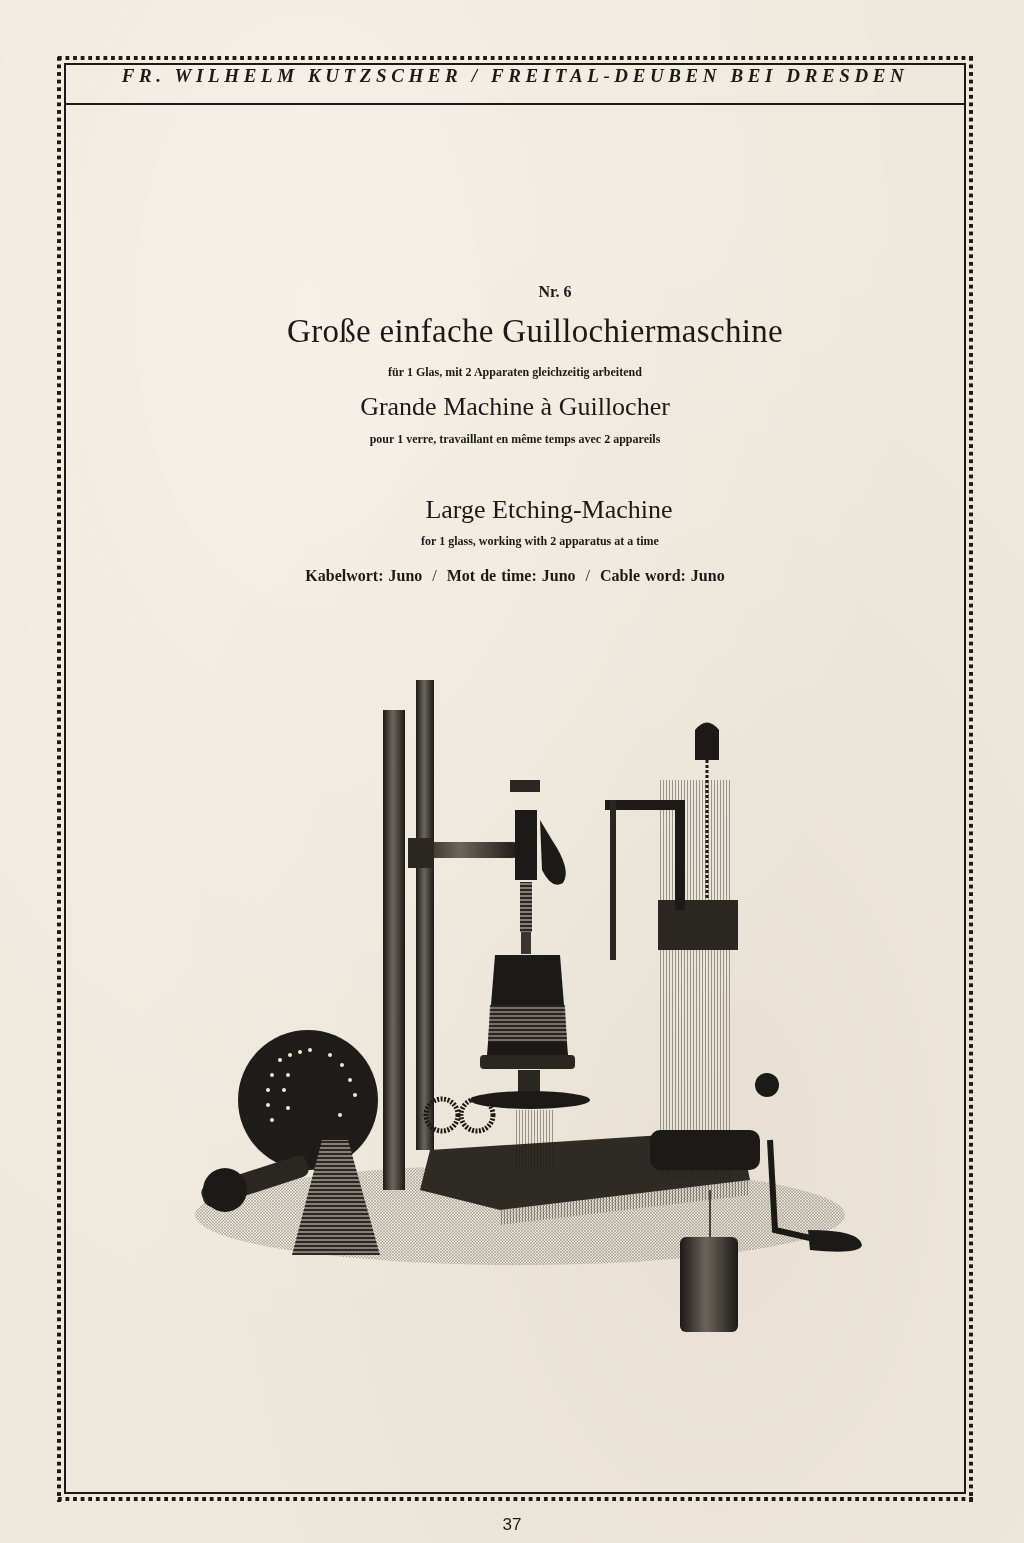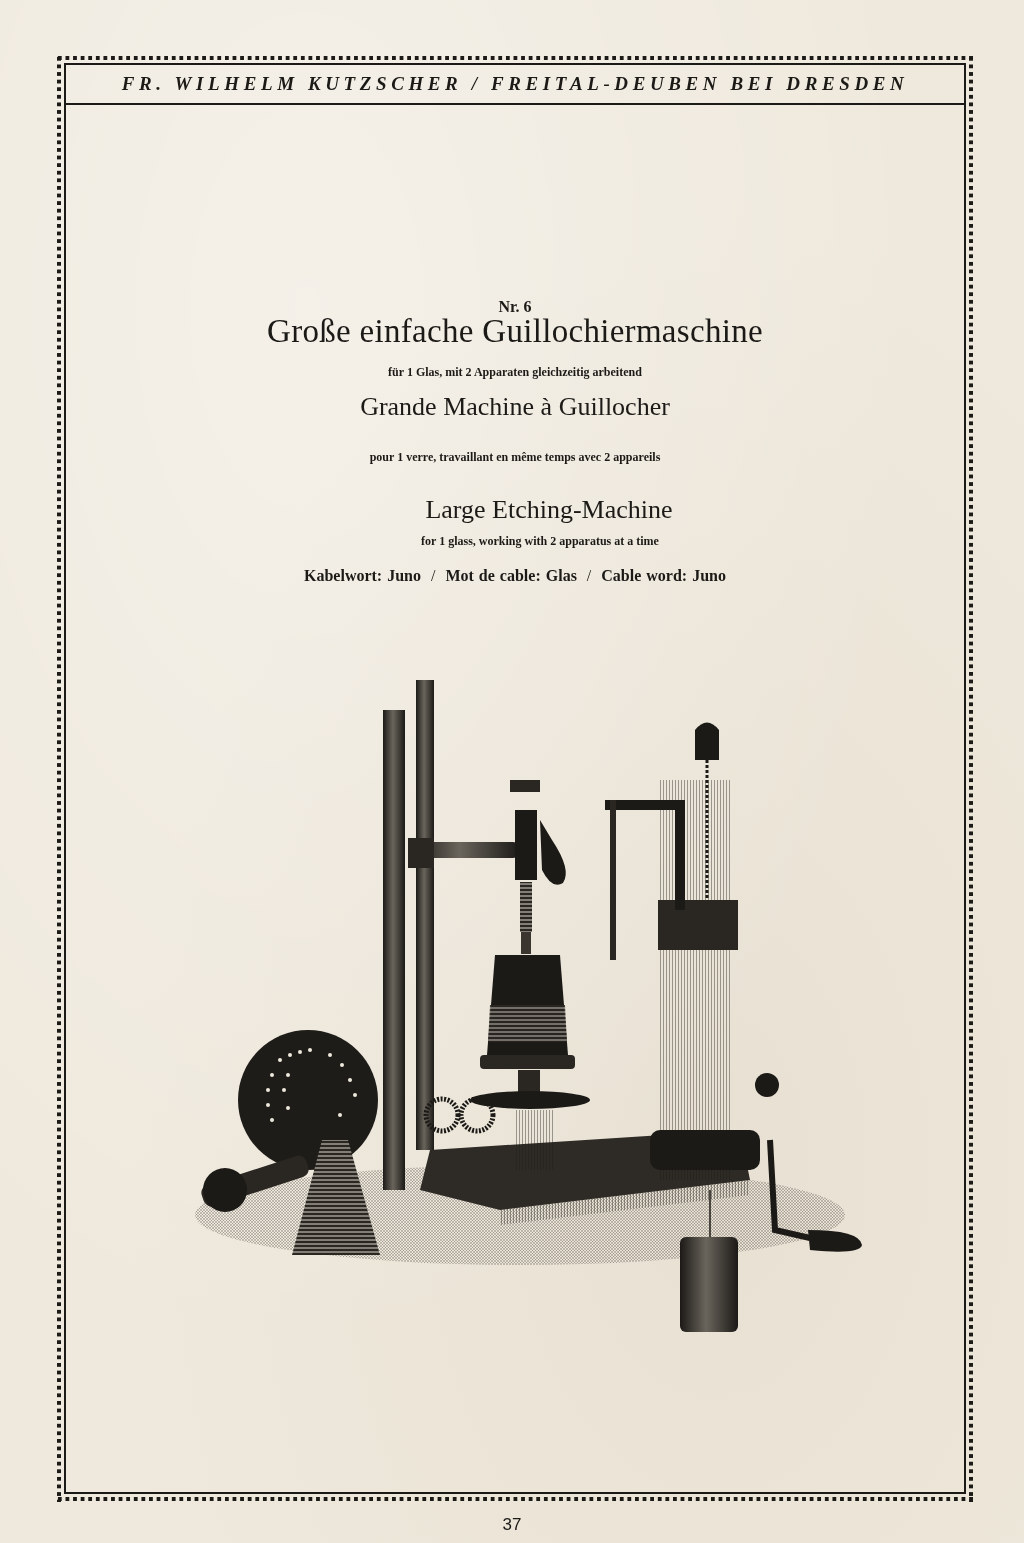--- a/index.html
+++ b/index.html
@@ -26,33 +26,33 @@
       background-position: 0 0, 0 100%, 0 0, 100% 0;
     }
     
     .inner-frame {
       position: absolute; left: 64px; top: 63px; width: 902px; height: 1431px;
       box-sizing: border-box; border: 2px solid #1c1a17;
     }
     .header {
       position: absolute; left: 66px; top: 65px; width: 898px; height: 38px;
       border-bottom: 2.5px solid #1c1a17;
-      display: flex; align-items: center; justify-content: center;
+      display: flex; justify-content: center;
     }
     .header span {
       font-family: "Liberation Serif", serif; font-style: italic; font-weight: bold;
       font-size: 19px; letter-spacing: 4.6px; white-space: nowrap;
     }
     .center { position: absolute; left: 66px; width: 898px; text-align: center; }
-    .nr { top: 298px; font-size: 16px; font-weight: bold; }
-    .title-de { top: 313px; font-size: 33px; letter-spacing: 0.3px; }
+    .nr { top: 283px; font-size: 16px; font-weight: bold; margin-left: 40px; }
+    .title-de { top: 313px; font-size: 33px; letter-spacing: 0.3px; margin-left: 20px; }
     .sub { font-size: 12px; font-weight: bold; }
     .sub-de { top: 365px; }
     .title-fr { top: 392px; font-size: 26px; }
-    .sub-fr { top: 450px; }
+    .sub-fr { top: 432px; }
     .title-en { top: 495px; font-size: 26px; margin-left: 34px; }
     .sub-en { top: 534px; padding-left: 25px; }
     .cable { top: 567px; font-size: 16px; font-weight: bold; word-spacing: 1px; }
     .cable .sep { margin: 0 10px; font-weight: normal; }
     .illustration { position: absolute; left: 180px; top: 670px; width: 700px; height: 670px; }
     .page-number {
       position: absolute; left: 0; width: 1024px; top: 1515px; text-align: center;
       font-family: "Liberation Sans", sans-serif; font-size: 17px;
     }
   </style>
@@ -67,21 +67,21 @@
 </div>
 
 <div class="center nr">Nr. 6</div>
 <div class="center title-de">Große einfache Guillochiermaschine</div>
 <div class="center sub sub-de">für 1 Glas, mit 2 Apparaten gleichzeitig arbeitend</div>
 <div class="center title-fr">Grande Machine à Guillocher</div>
 <div class="center sub sub-fr">pour 1 verre, travaillant en même temps avec 2 appareils</div>
 <div class="center title-en">Large Etching-Machine</div>
 <div class="center sub sub-en">for 1 glass, working with 2 apparatus at a time</div>
 <div class="center cable">
-  <span>Kabelwort: Juno</span><span class="sep">/</span><span>Mot de cable: Glas</span><span class="sep">/</span><span>Cable word: Juno</span>
+  <span>Kabelwort: Juno</span><span class="sep">/</span><span>Mot de time: Juno</span><span class="sep">/</span><span>Cable word: Juno</span>
 </div>
 
 <svg class="illustration" viewBox="0 0 700 670" xmlns="http://www.w3.org/2000/svg">
   <defs>
     <pattern id="hatch" width="3" height="3" patternUnits="userSpaceOnUse">
       <path d="M0 0 L0 3" stroke="#1c1a17" stroke-width="0.8"></path>
     </pattern>
     <pattern id="cross" width="3" height="3" patternUnits="userSpaceOnUse">
       <path d="M0 0 L3 3 M3 0 L0 3" stroke="#4a463f" stroke-width="0.35"></path>
     </pattern>

